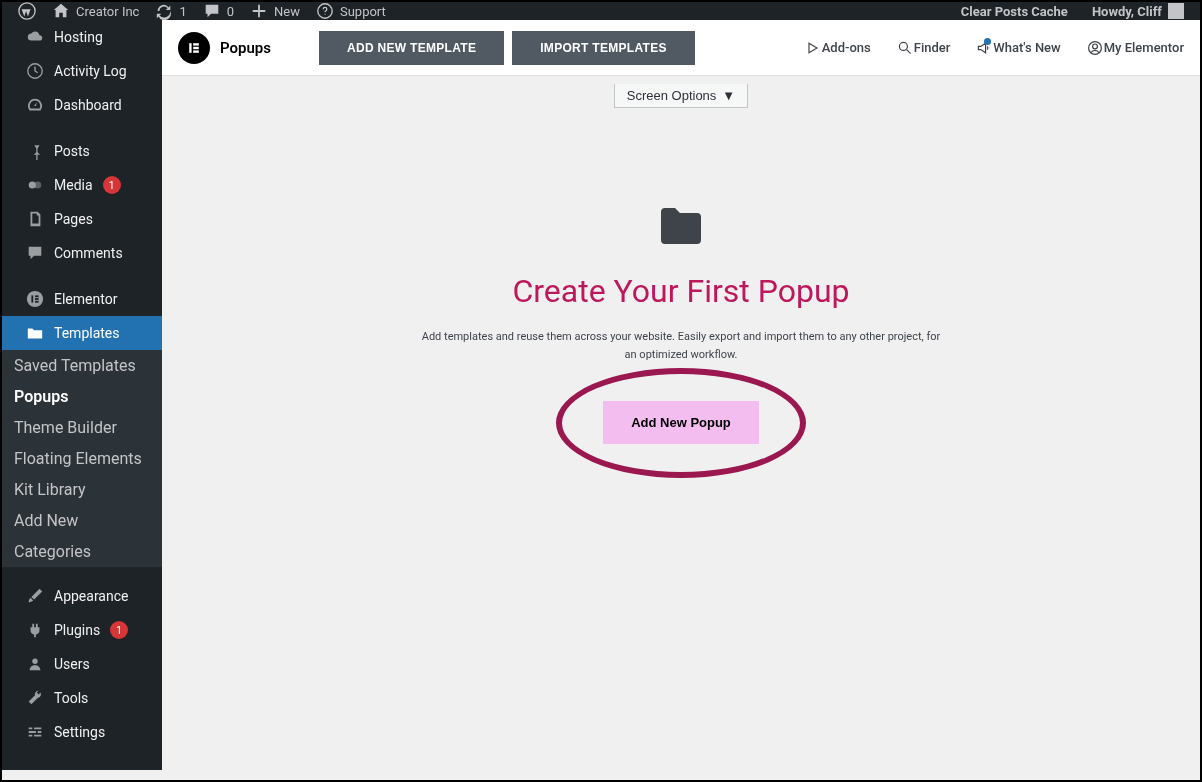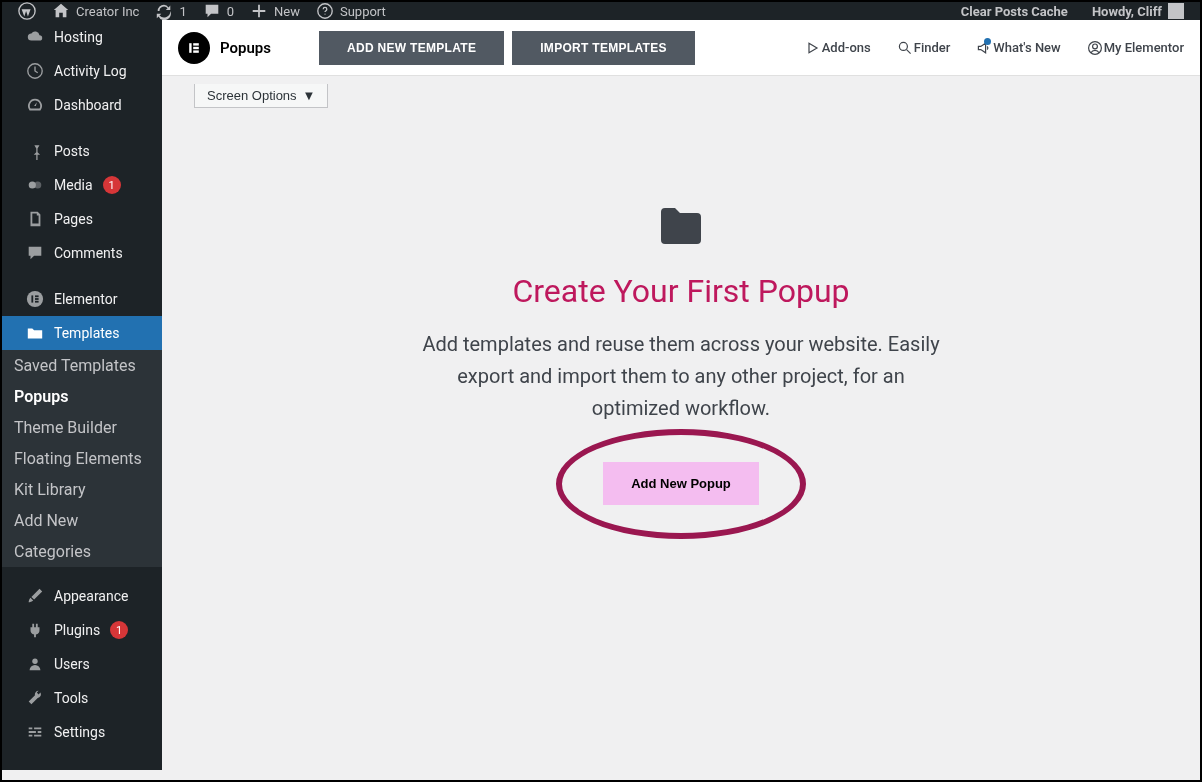--- a/index.html
+++ b/index.html
@@ -28,27 +28,27 @@
 .content { flex: 1; background: #f0f0f1; display: flex; flex-direction: column; }
 .top-toolbar { height: 56px; background: #fff; display: flex; align-items: center; padding: 0 16px; border-bottom: 1px solid #e0e0e0; }
 .elementor-logo { width: 32px; height: 32px; background: #000; border-radius: 50%; color: #fff; display: flex; align-items: center; justify-content: center; font-weight: 900; font-size: 16px; margin-right: 10px; }
 .toolbar-title { font-weight: 600; font-size: 15px; color: #000; margin-right: 48px; }
 .btn-gray { background: #515962; color: #fff; border: none; padding: 10px 28px; font-size: 12px; font-weight: 700; cursor: pointer; margin-right: 8px; letter-spacing: 0.3px; }
 .toolbar-right { margin-left: auto; display: flex; align-items: center; gap: 26px; }
 .tb-link { display: flex; align-items: center; gap: 1px; font-size: 13px; color: #3f444b; cursor: pointer; font-weight: 500; position: relative; }
 .tb-link svg { width: 16px; height: 16px; }
 .blue-dot { position: absolute; top: -2px; left: 8px; width: 7px; height: 7px; background: #2271b1; border-radius: 50%; }
 
-.screen-options-bar { display: flex; justify-content: flex-start; padding: 8px 20px 0 20px; margin-left: 12px; }
+.screen-options-bar { display: flex; justify-content: center; padding: 8px 20px 0 20px; }
 .screen-options-btn { background: #f6f7f7; border: 1px solid #c3c4c7; padding: 4px 12px; font-size: 13px; cursor: pointer; border-top: none; display: flex; align-items: center; gap: 6px; color: #2c3338; }
 
 .empty-state { flex: 1; display: flex; flex-direction: column; align-items: center; padding-top: 96px; text-align: center; }
 .folder-icon { width: 48px; height: 44px; margin-bottom: 24px; }
 .empty-title { font-size: 32px; color: #be185d; font-weight: 400; margin-bottom: 18px; }
-.empty-desc { font-size: 20px; color: #3f444b; max-width: 520px; line-height: 1.6; margin-bottom: 38px; }
+.empty-desc { font-size: 11px; color: #3f444b; max-width: 520px; line-height: 1.6; margin-bottom: 38px; }
 .add-popup-wrap { position: relative; }
 .add-popup-btn { background: #f4bdf0; border: none; padding: 14px 28px; font-size: 13px; font-weight: 700; cursor: pointer; color: #000; }
 .anno-circle { position: absolute; left: 50%; top: 50%; transform: translate(-50%, -50%); width: 250px; height: 110px; border: 6px solid #9a1750; border-radius: 50%; pointer-events: none; }
 </style>
 </head>
 <body>
 
 <div class="admin-bar">
   <div class="admin-bar-left">
     <div class="ab-item">

